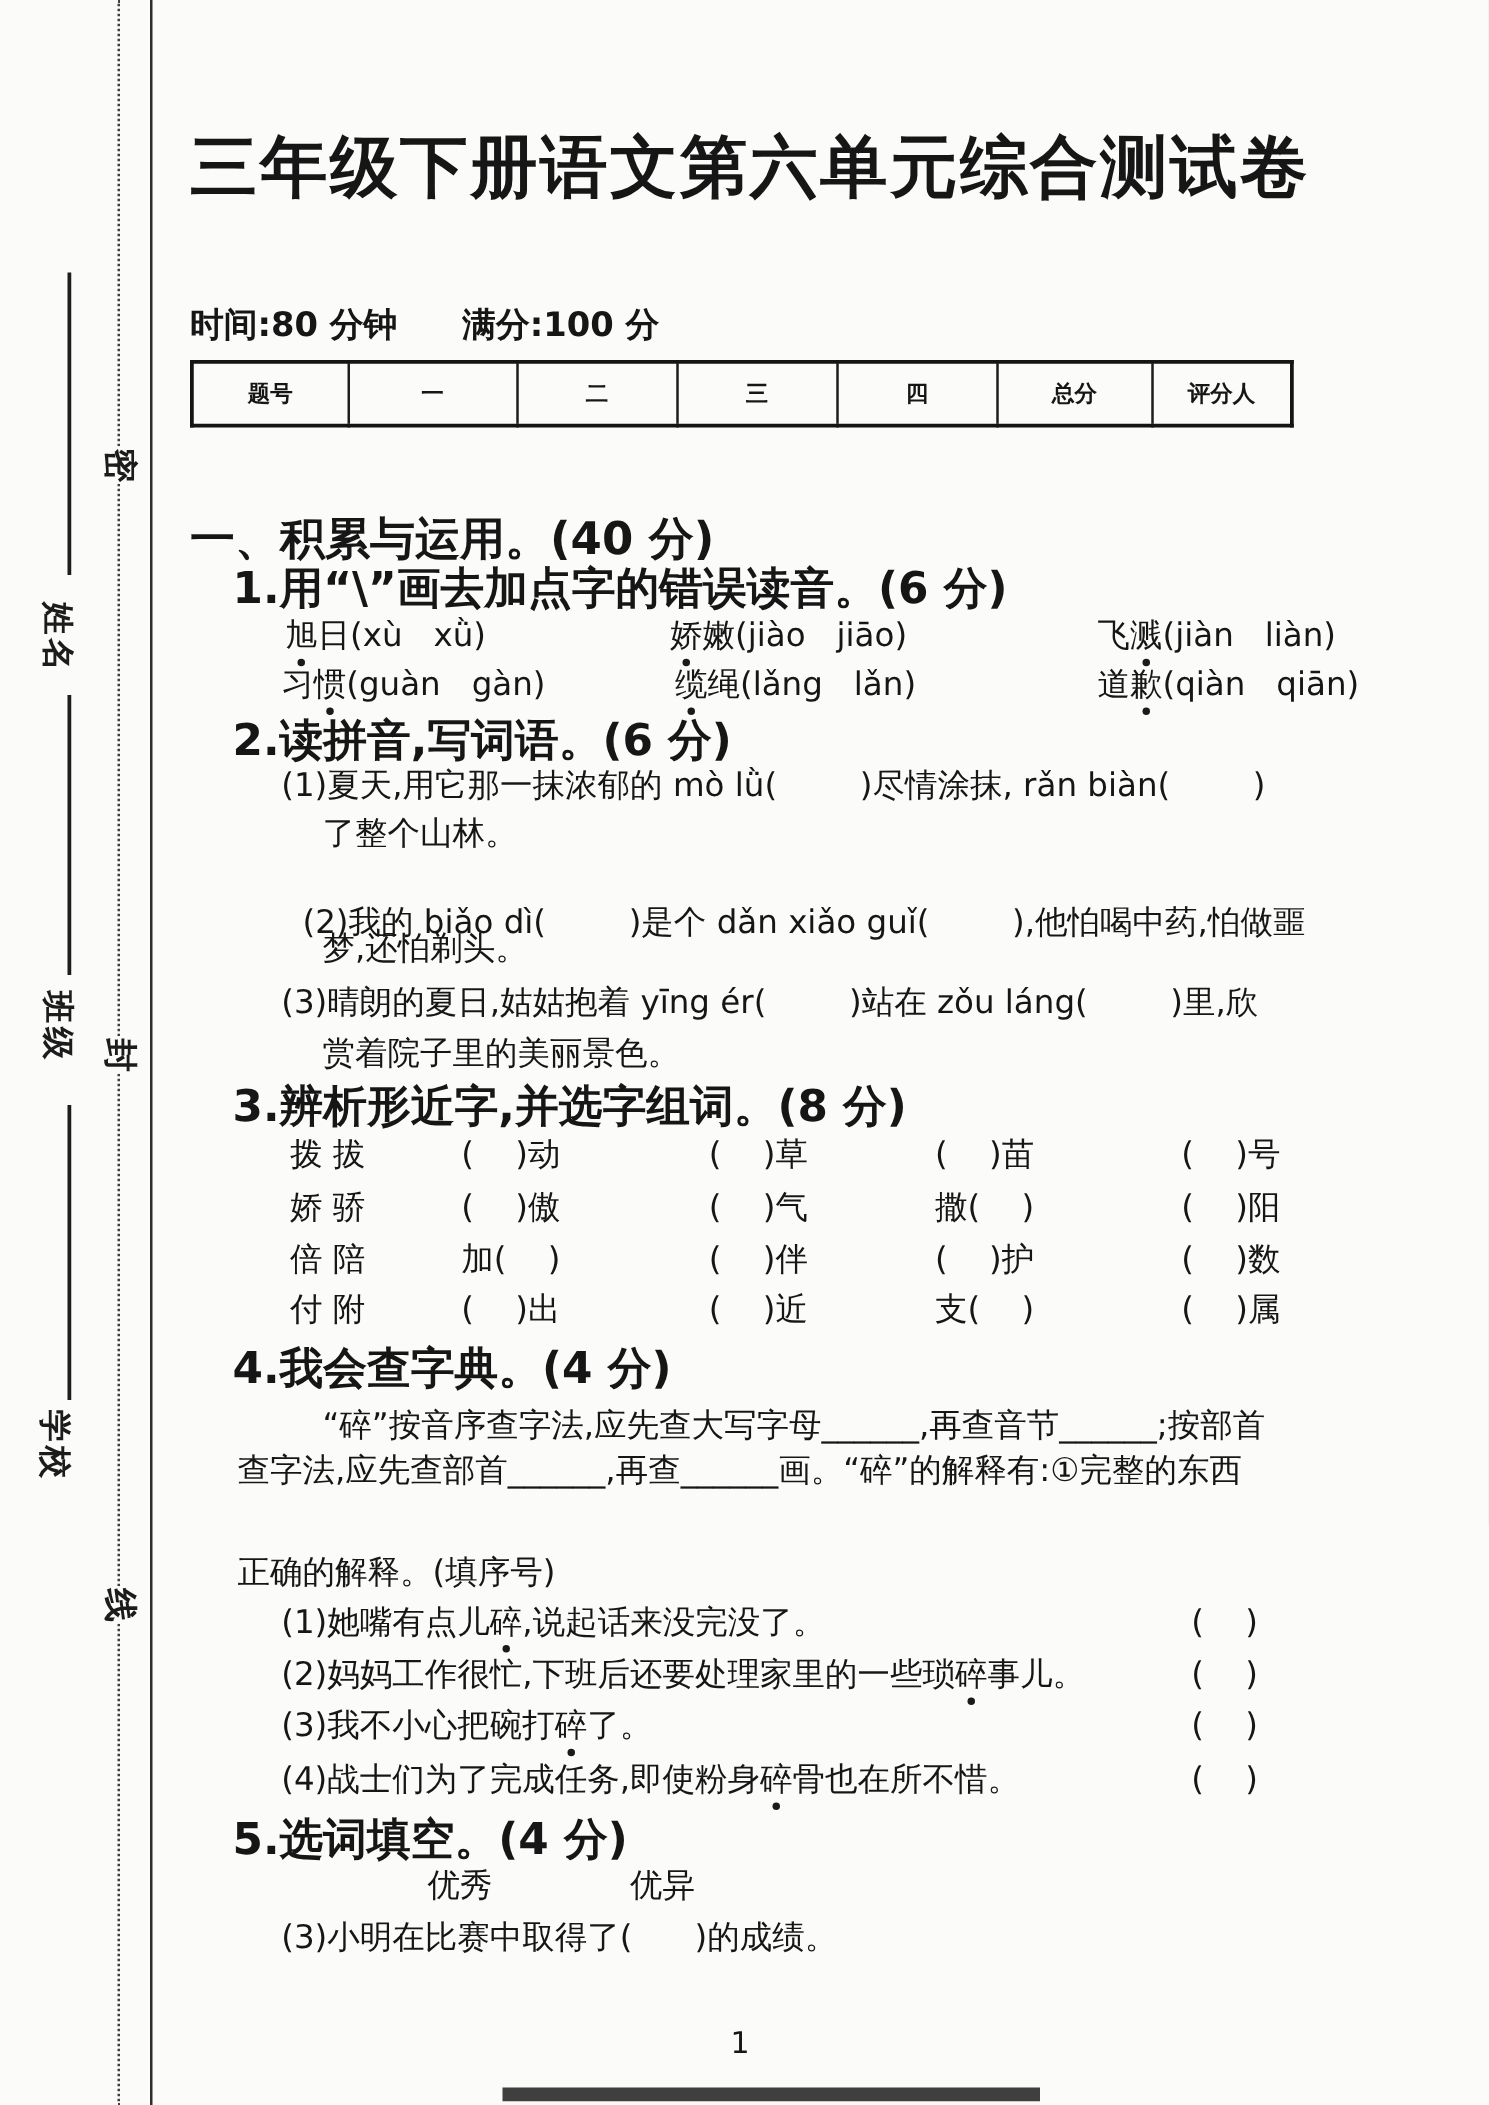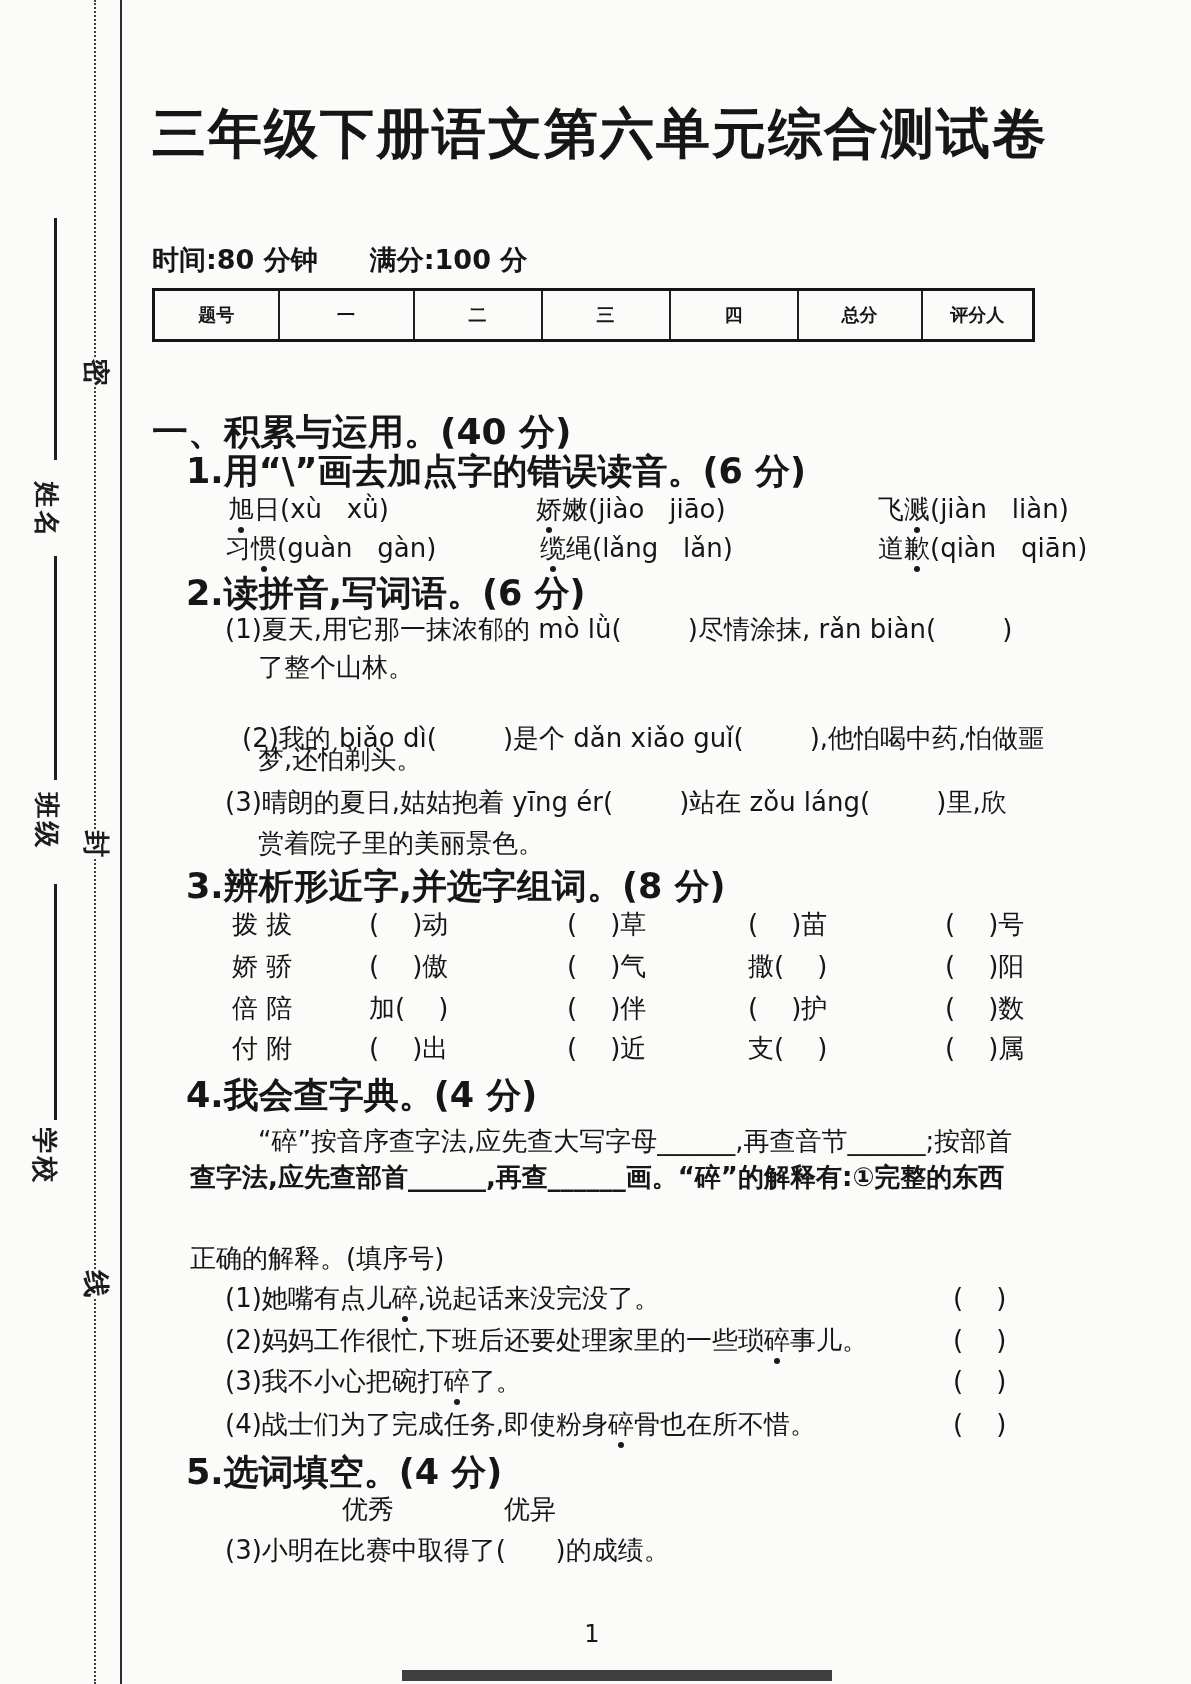--- a/index.html
+++ b/index.html
@@ -138,21 +138,21 @@
   <span class="ln" style="left:748px;top:992px;">(    )护</span>
   <span class="ln" style="left:945px;top:992px;">(    )数</span>
   <span class="ln" style="left:232px;top:1032px;">付 附</span>
   <span class="ln" style="left:369px;top:1032px;">(    )出</span>
   <span class="ln" style="left:567px;top:1032px;">(    )近</span>
   <span class="ln" style="left:748px;top:1032px;">支(    )</span>
   <span class="ln" style="left:945px;top:1032px;">(    )属</span>
 
   <div class="ln qt" style="left:186px;top:1074px;">4.我会查字典。(4 分)</div>
   <div class="ln" style="left:258px;top:1125px;">“碎”按音序查字法,应先查大写字母______,再查音节______;按部首</div>
-  <div class="ln" style="left:190px;top:1161px;font-weight:bold;">查字法,应先查部首______,再查______画。“碎”的解释有:①完整的东西</div>
+  <div class="ln" style="left:190px;top:1161px;">查字法,应先查部首______,再查______画。“碎”的解释有:①完整的东西</div>
   <div class="ln" style="left:190px;top:1242px;">正确的解释。(填序号)</div>
 
   <span class="ln" style="left:225px;top:1282px;"><span>(1)她嘴有点儿</span><span class="dt">碎</span><span>,说起话来没完没了。</span></span>
   <span class="ln" style="left:953px;top:1282px;">(    )</span>
   <span class="ln" style="left:225px;top:1324px;"><span>(2)妈妈工作很忙,下班后还要处理家里的一些琐</span><span class="dt">碎</span><span>事儿。</span></span>
   <span class="ln" style="left:953px;top:1324px;">(    )</span>
   <span class="ln" style="left:225px;top:1365px;"><span>(3)我不小心把碗打</span><span class="dt">碎</span><span>了。</span></span>
   <span class="ln" style="left:953px;top:1365px;">(    )</span>
   <span class="ln" style="left:225px;top:1408px;"><span>(4)战士们为了完成任务,即使粉身</span><span class="dt">碎</span><span>骨也在所不惜。</span></span>
   <span class="ln" style="left:953px;top:1408px;">(    )</span>

